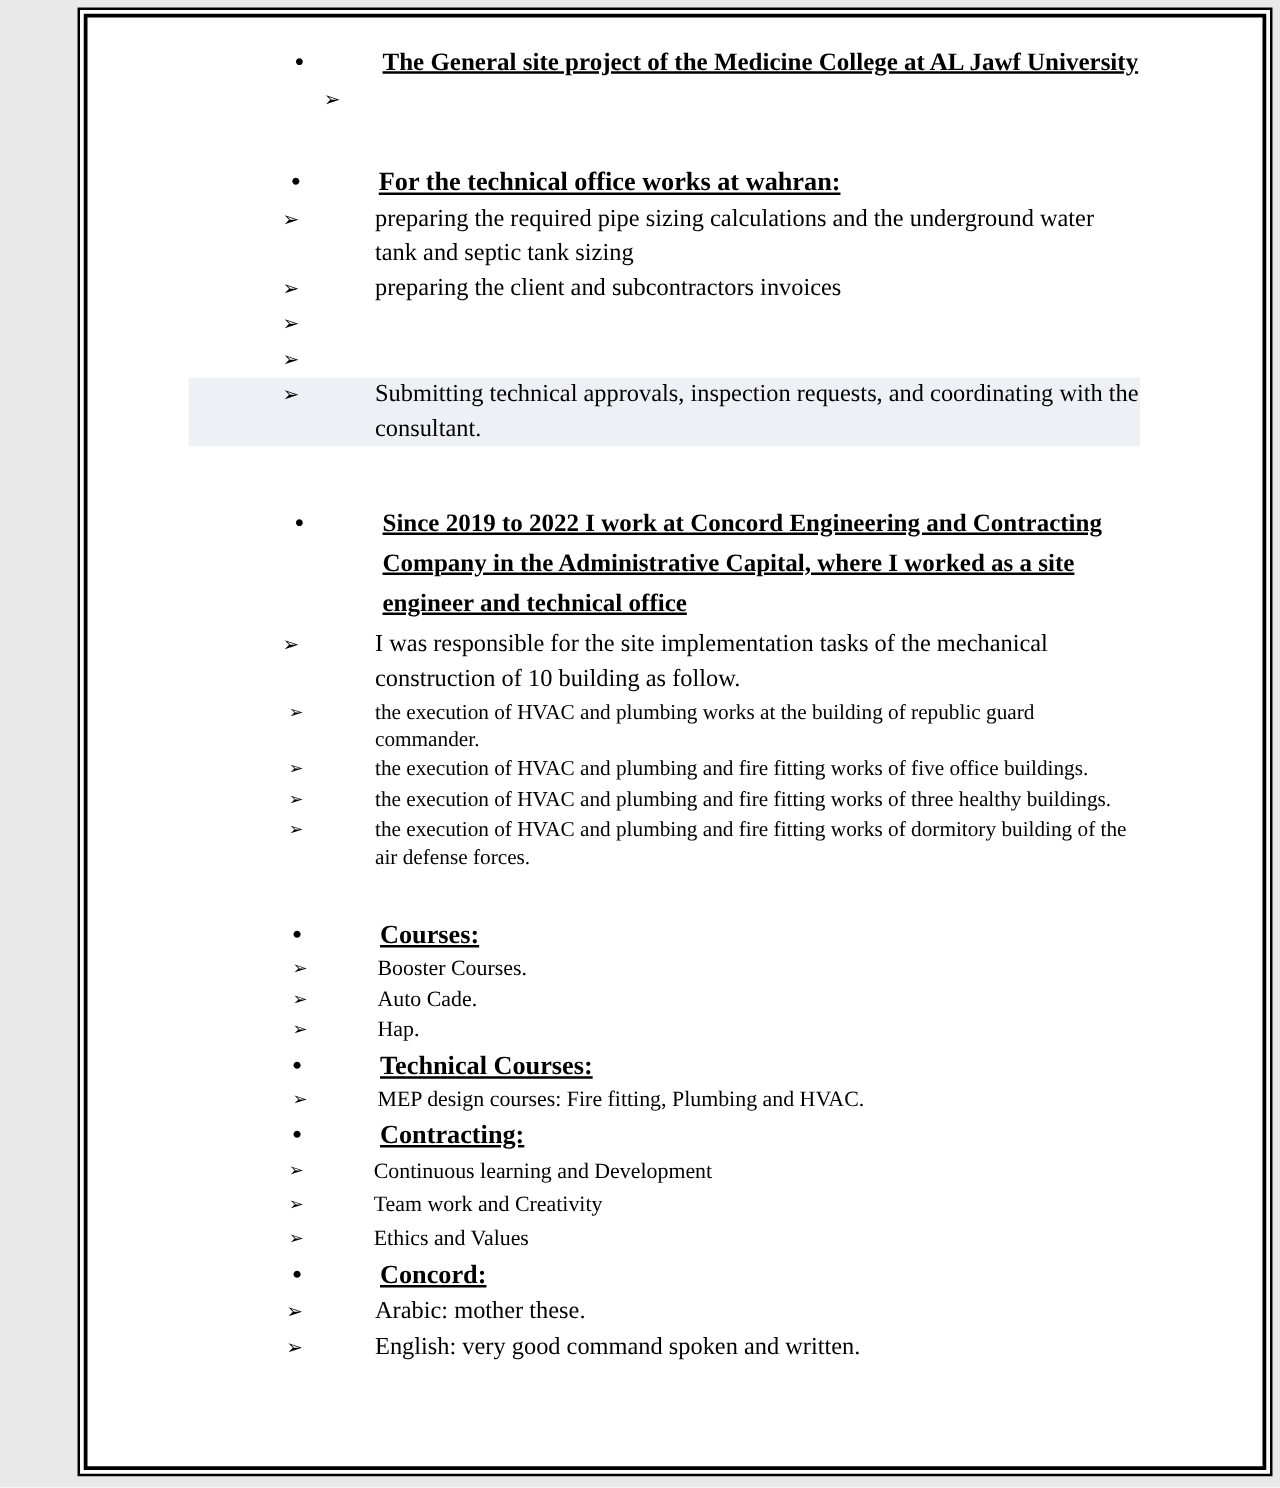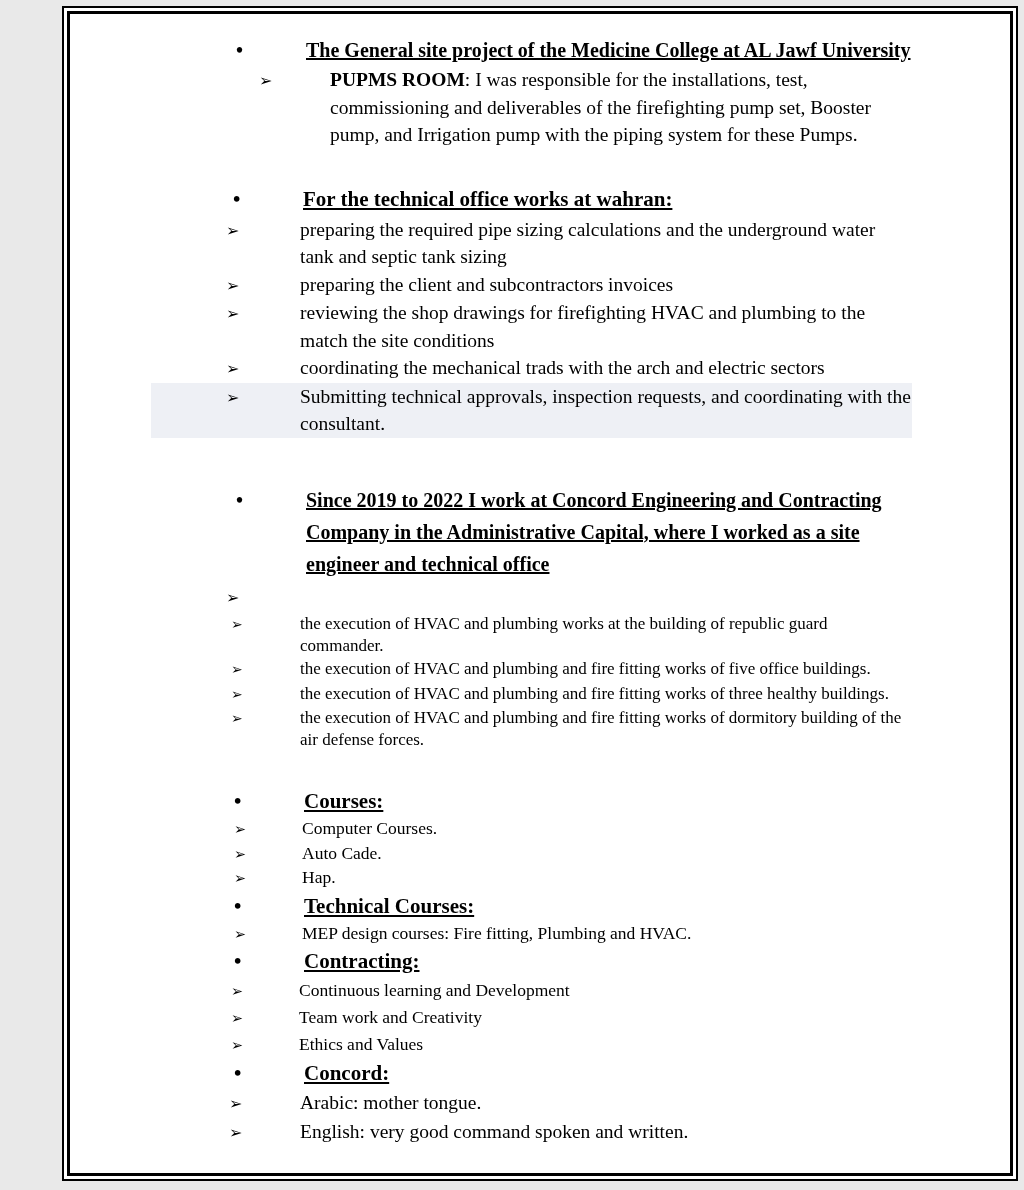--- a/index.html
+++ b/index.html
@@ -73,56 +73,54 @@
   <div class="frame-outer">
     <div class="frame-inner">
       <div class="content">
 
         <div class="row s1h">
           <span class="bullet dot">•</span>
           <span class="txt u">The General site project of the Medicine College at AL Jawf University</span>
         </div>
         <div class="row s1i">
           <span class="bullet arrow">➢</span>
-          <span class="txt"><b>PUPMS ROOM</b><span>: I was responsible for the installations, test, commissioning and deliverables of the firefighting pump set, Booster pump, and Irrigation pump with the piping system for these Pumps.</span></span>
         </div>
 
         <div class="row s2h">
           <span class="bullet dot">•</span>
           <span class="txt u">For the technical office works at wahran:</span>
         </div>
         <div class="s2">
           <div class="row s2i">
             <span class="bullet arrow">➢</span>
             <span class="txt">preparing the required pipe sizing calculations and the underground water tank and septic tank sizing</span>
           </div>
           <div class="row s2i">
             <span class="bullet arrow">➢</span>
             <span class="txt">preparing the client and subcontractors invoices</span>
           </div>
           <div class="row s2i">
             <span class="bullet arrow">➢</span>
-            <span class="txt">reviewing the shop drawings for firefighting HVAC and plumbing to the match the site conditions</span>
           </div>
           <div class="row s2i">
             <span class="bullet arrow">➢</span>
-            <span class="txt">coordinating the mechanical trads with the arch and electric sectors</span>
           </div>
           <div class="row s2i hl">
             <span class="bullet arrow">➢</span>
             <span class="txt">Submitting technical approvals, inspection requests, and coordinating with the consultant.</span>
           </div>
         </div>
 
         <div class="row s3h">
           <span class="bullet dot">•</span>
           <span class="txt u">Since 2019 to 2022 I work at Concord Engineering and Contracting Company in the Administrative Capital, where I worked as a site engineer and technical office</span>
         </div>
         <div class="row s3i1">
           <span class="bullet arrow">➢</span>
+          <span class="txt">I was responsible for the site implementation tasks of the mechanical construction of 10 building as follow.</span>
         </div>
         <div class="row s3is">
           <span class="bullet arrow">➢</span>
           <span class="txt">the execution of HVAC and plumbing works at the building of republic guard commander.</span>
         </div>
         <div class="row s3is">
           <span class="bullet arrow">➢</span>
           <span class="txt">the execution of HVAC and plumbing and fire fitting works of five office buildings.</span>
         </div>
         <div class="row s3is">
@@ -133,21 +131,21 @@
           <span class="bullet arrow">➢</span>
           <span class="txt">the execution of HVAC and plumbing and fire fitting works of dormitory building of the air defense forces.</span>
         </div>
 
         <div class="row ch mt-courses">
           <span class="bullet dot">•</span>
           <span class="txt u">Courses:</span>
         </div>
         <div class="row ci mt-xs">
           <span class="bullet arrow">➢</span>
-          <span class="txt">Computer Courses.</span>
+          <span class="txt">Booster Courses.</span>
         </div>
         <div class="row ci">
           <span class="bullet arrow">➢</span>
           <span class="txt">Auto Cade.</span>
         </div>
         <div class="row ci">
           <span class="bullet arrow">➢</span>
           <span class="txt">Hap.</span>
         </div>
 
@@ -176,21 +174,21 @@
           <span class="bullet arrow">➢</span>
           <span class="txt">Ethics and Values</span>
         </div>
 
         <div class="row ch mt-xs">
           <span class="bullet dot">•</span>
           <span class="txt u">Concord:</span>
         </div>
         <div class="row lang mt-xs">
           <span class="bullet arrow">➢</span>
-          <span class="txt">Arabic: mother tongue.</span>
+          <span class="txt">Arabic: mother these.</span>
         </div>
         <div class="row lang">
           <span class="bullet arrow">➢</span>
           <span class="txt">English: very good command spoken and written.</span>
         </div>
 
       </div>
     </div>
   </div>
 </div>

